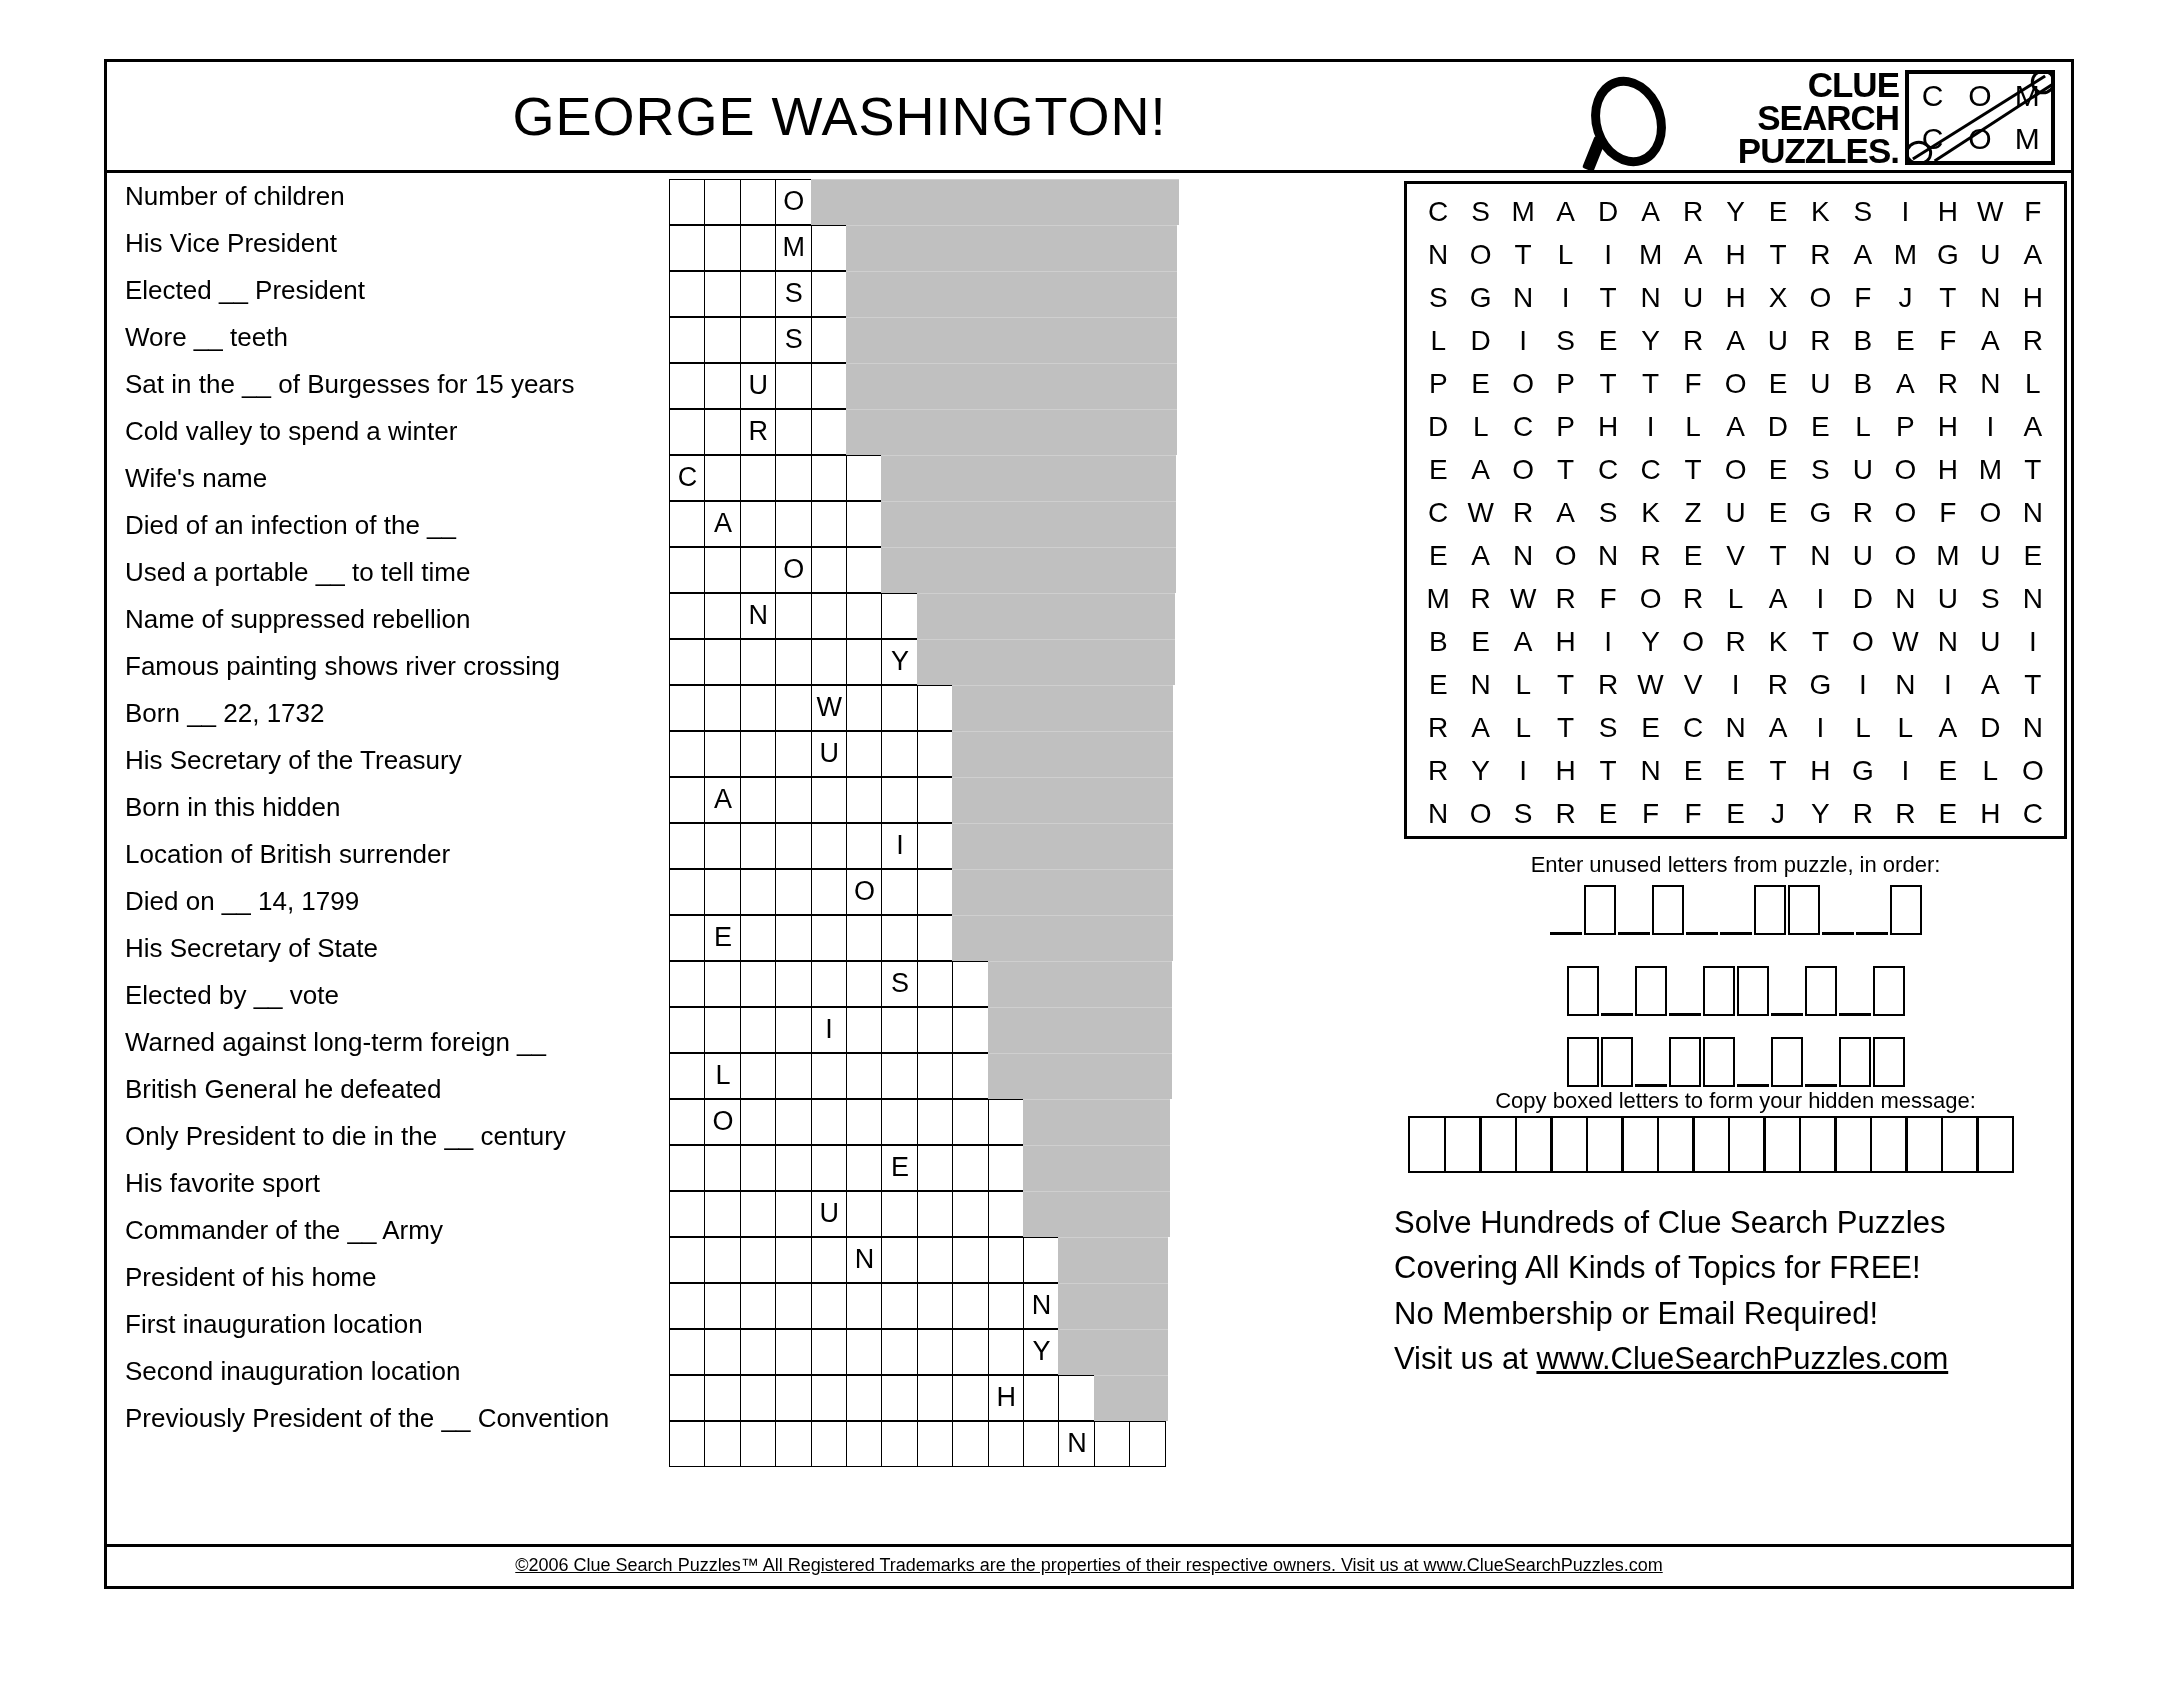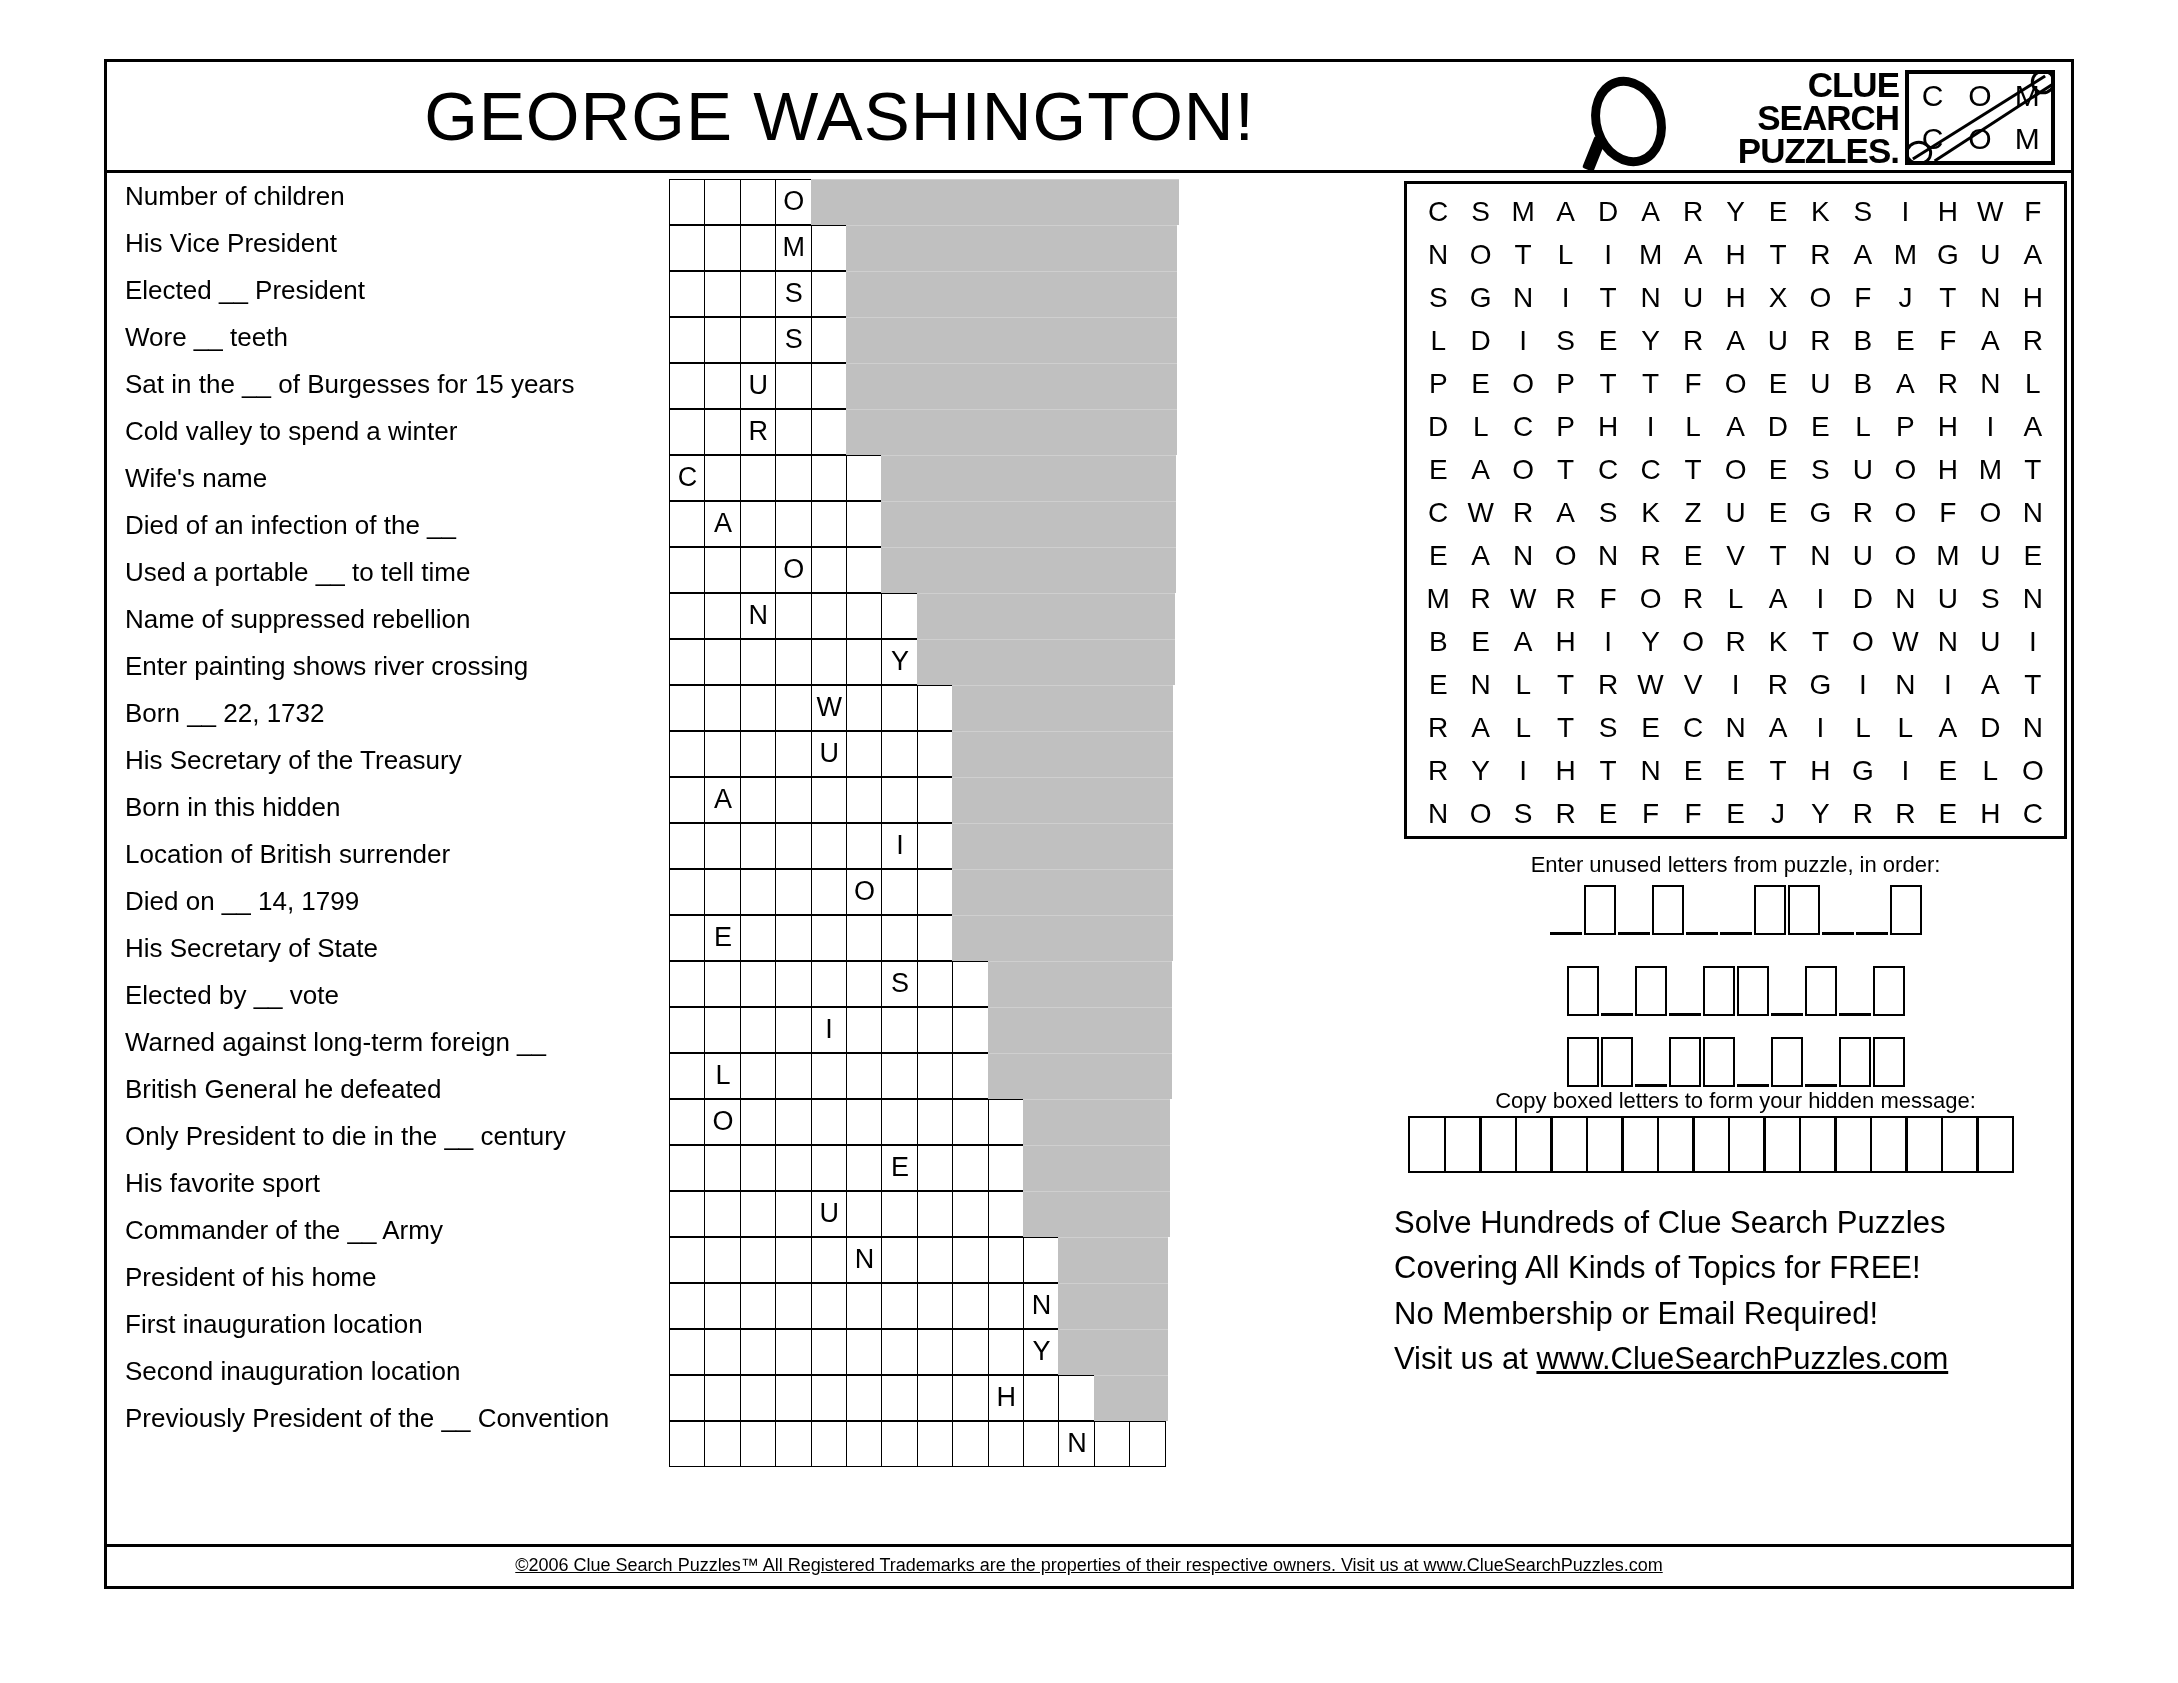--- a/index.html
+++ b/index.html
@@ -21,21 +21,21 @@
 
   
   #header {
     position:absolute; left:0; top:0; width:100%; height:111px;
     border-bottom:3px solid #000;
     box-sizing:border-box;
   }
   #title {
     position:absolute; left:0; top:6px; width:1465px;
     text-align:center;
-    font-size:69px; line-height:97px;
+    font-size:54px; line-height:97px;
     letter-spacing:1px;
     white-space:nowrap;
   }
   
   #logo { position:absolute; right:8px; top:4px; width:485px; height:103px; }
   .magnifier { position:absolute; left:4px; top:10px; width:85px; height:91px; }
   .mag-ring {
     position:absolute; left:10px; top:0; width:55px; height:73px;
     border:9px solid #000; border-radius:50%;
     transform:rotate(-18deg);
@@ -197,21 +197,21 @@
       <div class="clue">Number of children</div>
       <div class="clue">His Vice President</div>
       <div class="clue">Elected __ President</div>
       <div class="clue">Wore __ teeth</div>
       <div class="clue">Sat in the __ of Burgesses for 15 years</div>
       <div class="clue">Cold valley to spend a winter</div>
       <div class="clue">Wife's name</div>
       <div class="clue">Died of an infection of the __</div>
       <div class="clue">Used a portable __ to tell time</div>
       <div class="clue">Name of suppressed rebellion</div>
-      <div class="clue">Enter painting shows river crossing</div>
+      <div class="clue">Famous painting shows river crossing</div>
       <div class="clue">Born __ 22, 1732</div>
       <div class="clue">His Secretary of the Treasury</div>
       <div class="clue">Born in this hidden</div>
       <div class="clue">Location of British surrender</div>
       <div class="clue">Died on __ 14, 1799</div>
       <div class="clue">His Secretary of State</div>
       <div class="clue">Elected by __ vote</div>
       <div class="clue">Warned against long-term foreign __</div>
       <div class="clue">British General he defeated</div>
       <div class="clue">Only President to die in the __ century</div>

